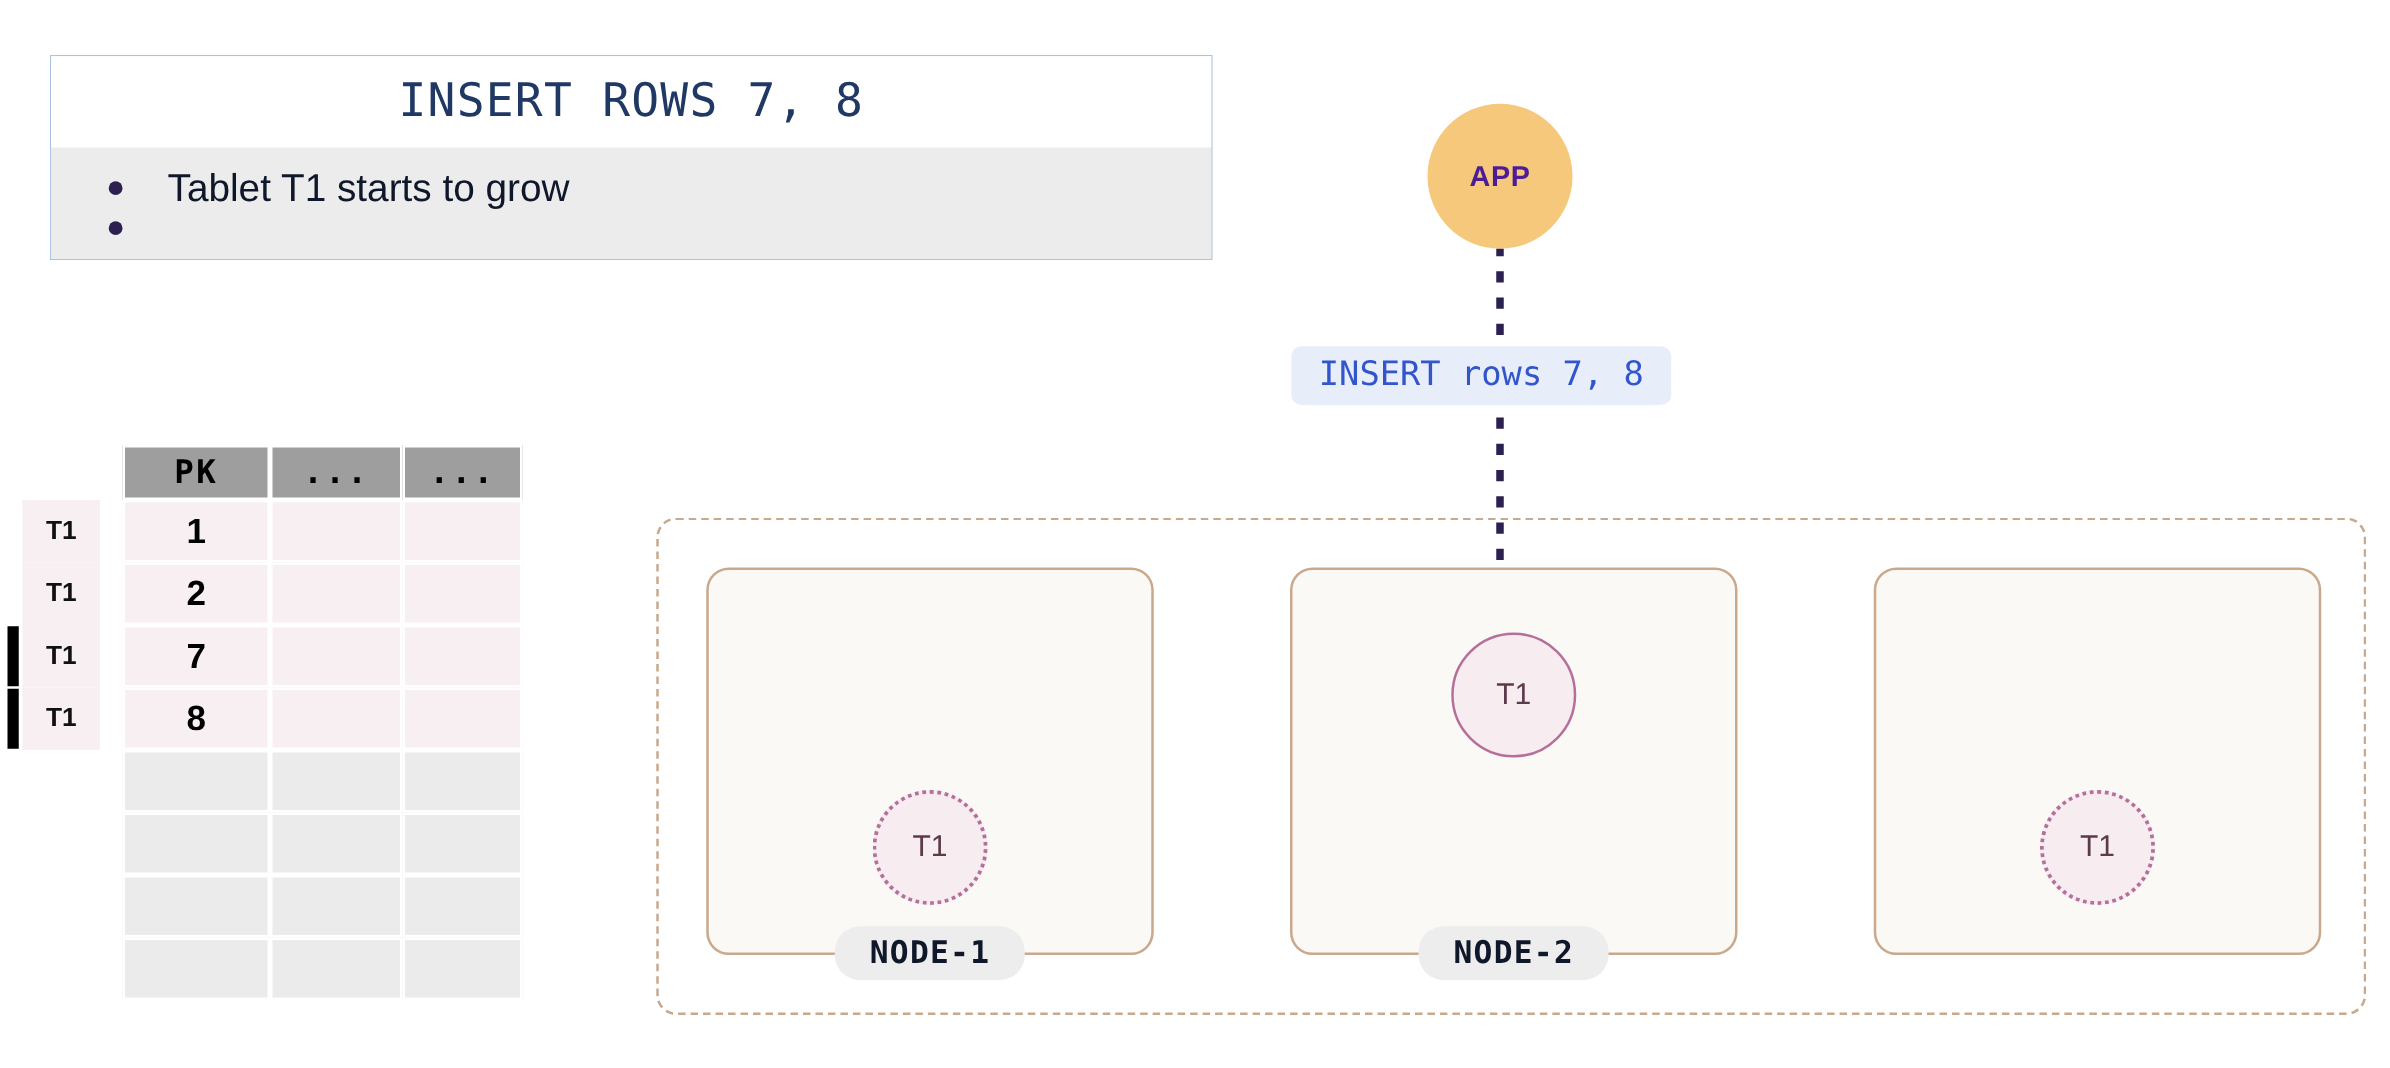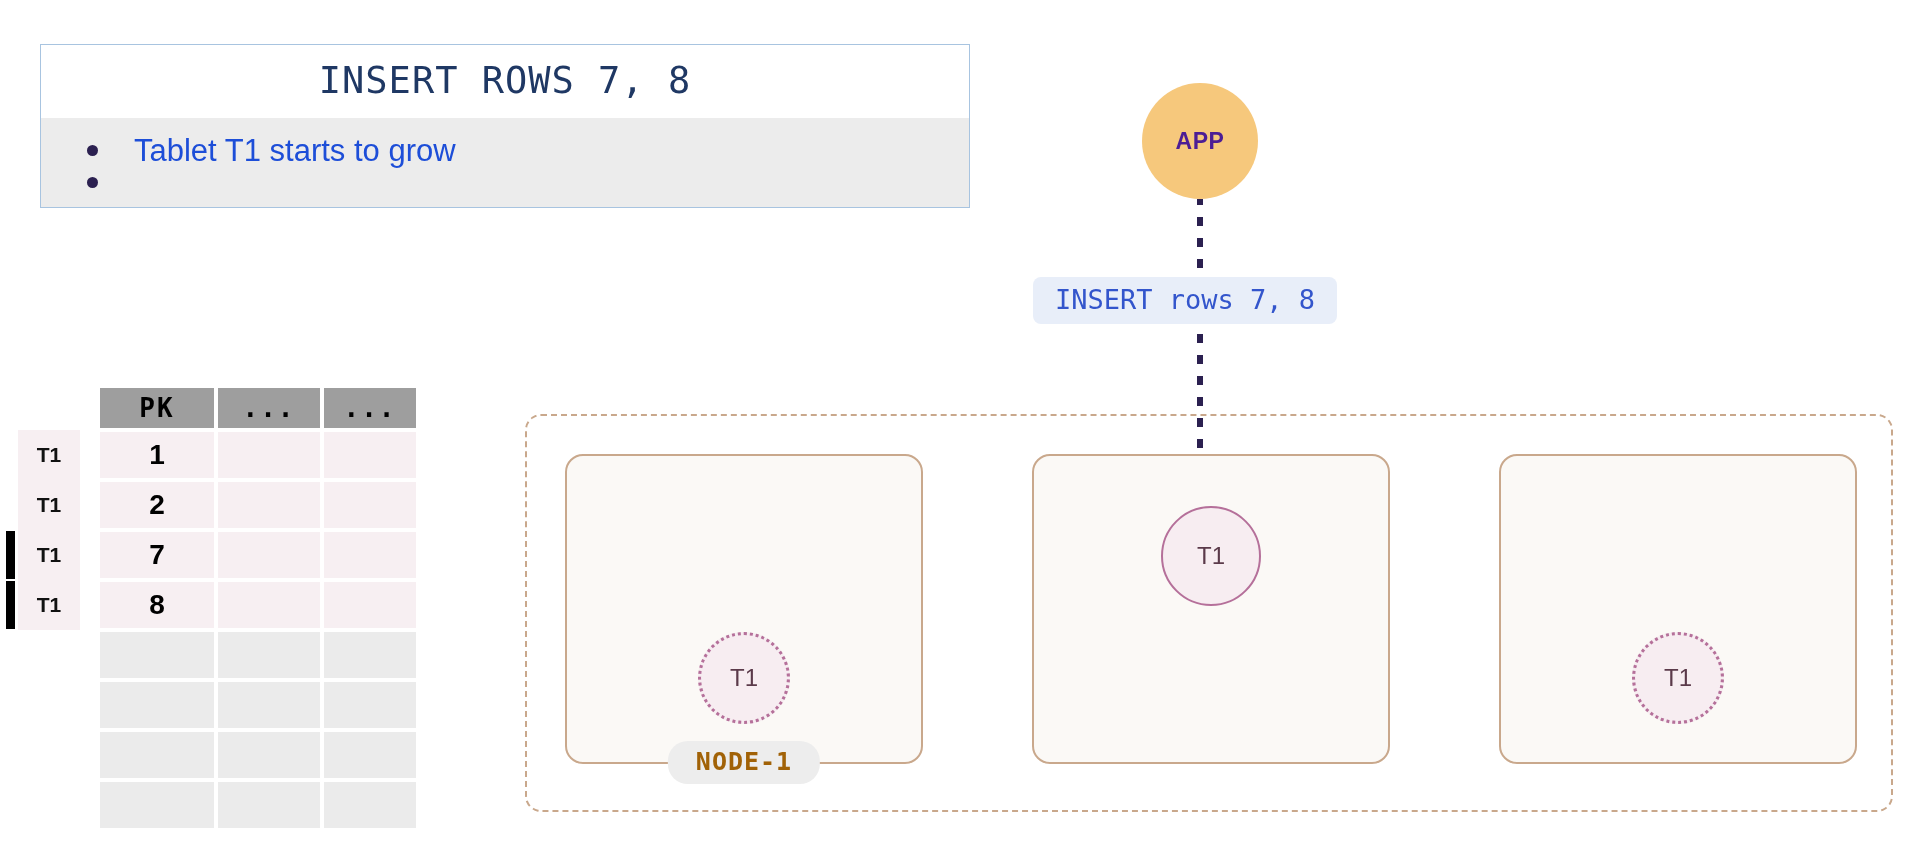--- a/index.html
+++ b/index.html
@@ -33,21 +33,21 @@
   }
   .bullet-row{
     display:flex;align-items:center;
     padding:3px 0 3px 46px;
   }
   .bullet-dot{
     width:11px;height:11px;border-radius:50%;
     background:#2B2050;flex:0 0 auto;margin-right:36px;
   }
   .bullet-text{
-    font-size:31px;color:#1d4ed8;
+    font-size:31px;color:#0f172a;
     font-family:"Liberation Sans",sans-serif;
     line-height:1.28;
   }
 
   
   #tablewrap{left:0px;top:356px;}
   .trow{display:flex;align-items:stretch;height:50px;}
   .tagcell{
     width:62px;box-sizing:border-box;
     display:flex;align-items:center;justify-content:center;
@@ -70,21 +70,21 @@
   .cell.c0{width:118px;}
   .cell.c1{width:106px;}
   .cell.c2{width:96px;}
   .cell.head{
     background:#9E9E9E;color:#000;font-weight:bold;
     font-family:"DejaVu Sans Mono","Liberation Mono",monospace;
     font-size:26px;letter-spacing:2px;
   }
   .cell.data{background:#F7EFF2;color:#000;font-weight:bold;font-size:28px;}
   .cell.blank{background:#EBEBEB;}
-  .trow.head{height:44px;margin-top:30px;}
+  .trow.head{height:44px;}
 
   
   #app-circle{
     left:1142px;top:83px;width:116px;height:116px;border-radius:50%;
     background:#F6C87C;
     display:flex;align-items:center;justify-content:center;
     font-size:23px;font-weight:bold;color:#4c1d95;
     font-family:"Liberation Sans",sans-serif;
     letter-spacing:0.5px;
   }
@@ -116,21 +116,21 @@
     box-sizing:border-box;
   }
   #node1{left:38px;}
   #node2{left:505px;}
   #node3{left:972px;}
   .node-label{
     position:absolute;bottom:-22px;left:50%;transform:translateX(-50%);
     background:#EDEDED;border-radius:20px;
     padding:6px 28px 8px 28px;
     font-family:"DejaVu Sans Mono","Liberation Mono",monospace;
-    font-size:25px;font-weight:bold;color:#a16207;letter-spacing:1px;
+    font-size:25px;font-weight:bold;color:#0f172a;letter-spacing:1px;
     white-space:nowrap;
   }
   .tablet{
     position:absolute;width:86px;height:86px;border-radius:50%;
     background:#F7EDF1;
     display:flex;align-items:center;justify-content:center;
     font-size:24px;color:#5B3A4A;
     font-family:"Liberation Sans",sans-serif;
   }
   .tablet.follower{
@@ -266,20 +266,21 @@
     <div class="tablet follower">
       <span>T1</span>
     </div>
     <div class="node-label">NODE-1</div>
   </div>
 
   <div class="node" id="node2">
     <div class="tablet leader">
       <span>T1</span>
     </div>
+    <div class="node-label">NODE-2</div>
   </div>
 
   <div class="node" id="node3">
     <div class="tablet follower">
       <span>T1</span>
     </div>
   </div>
 
 </div>
 

